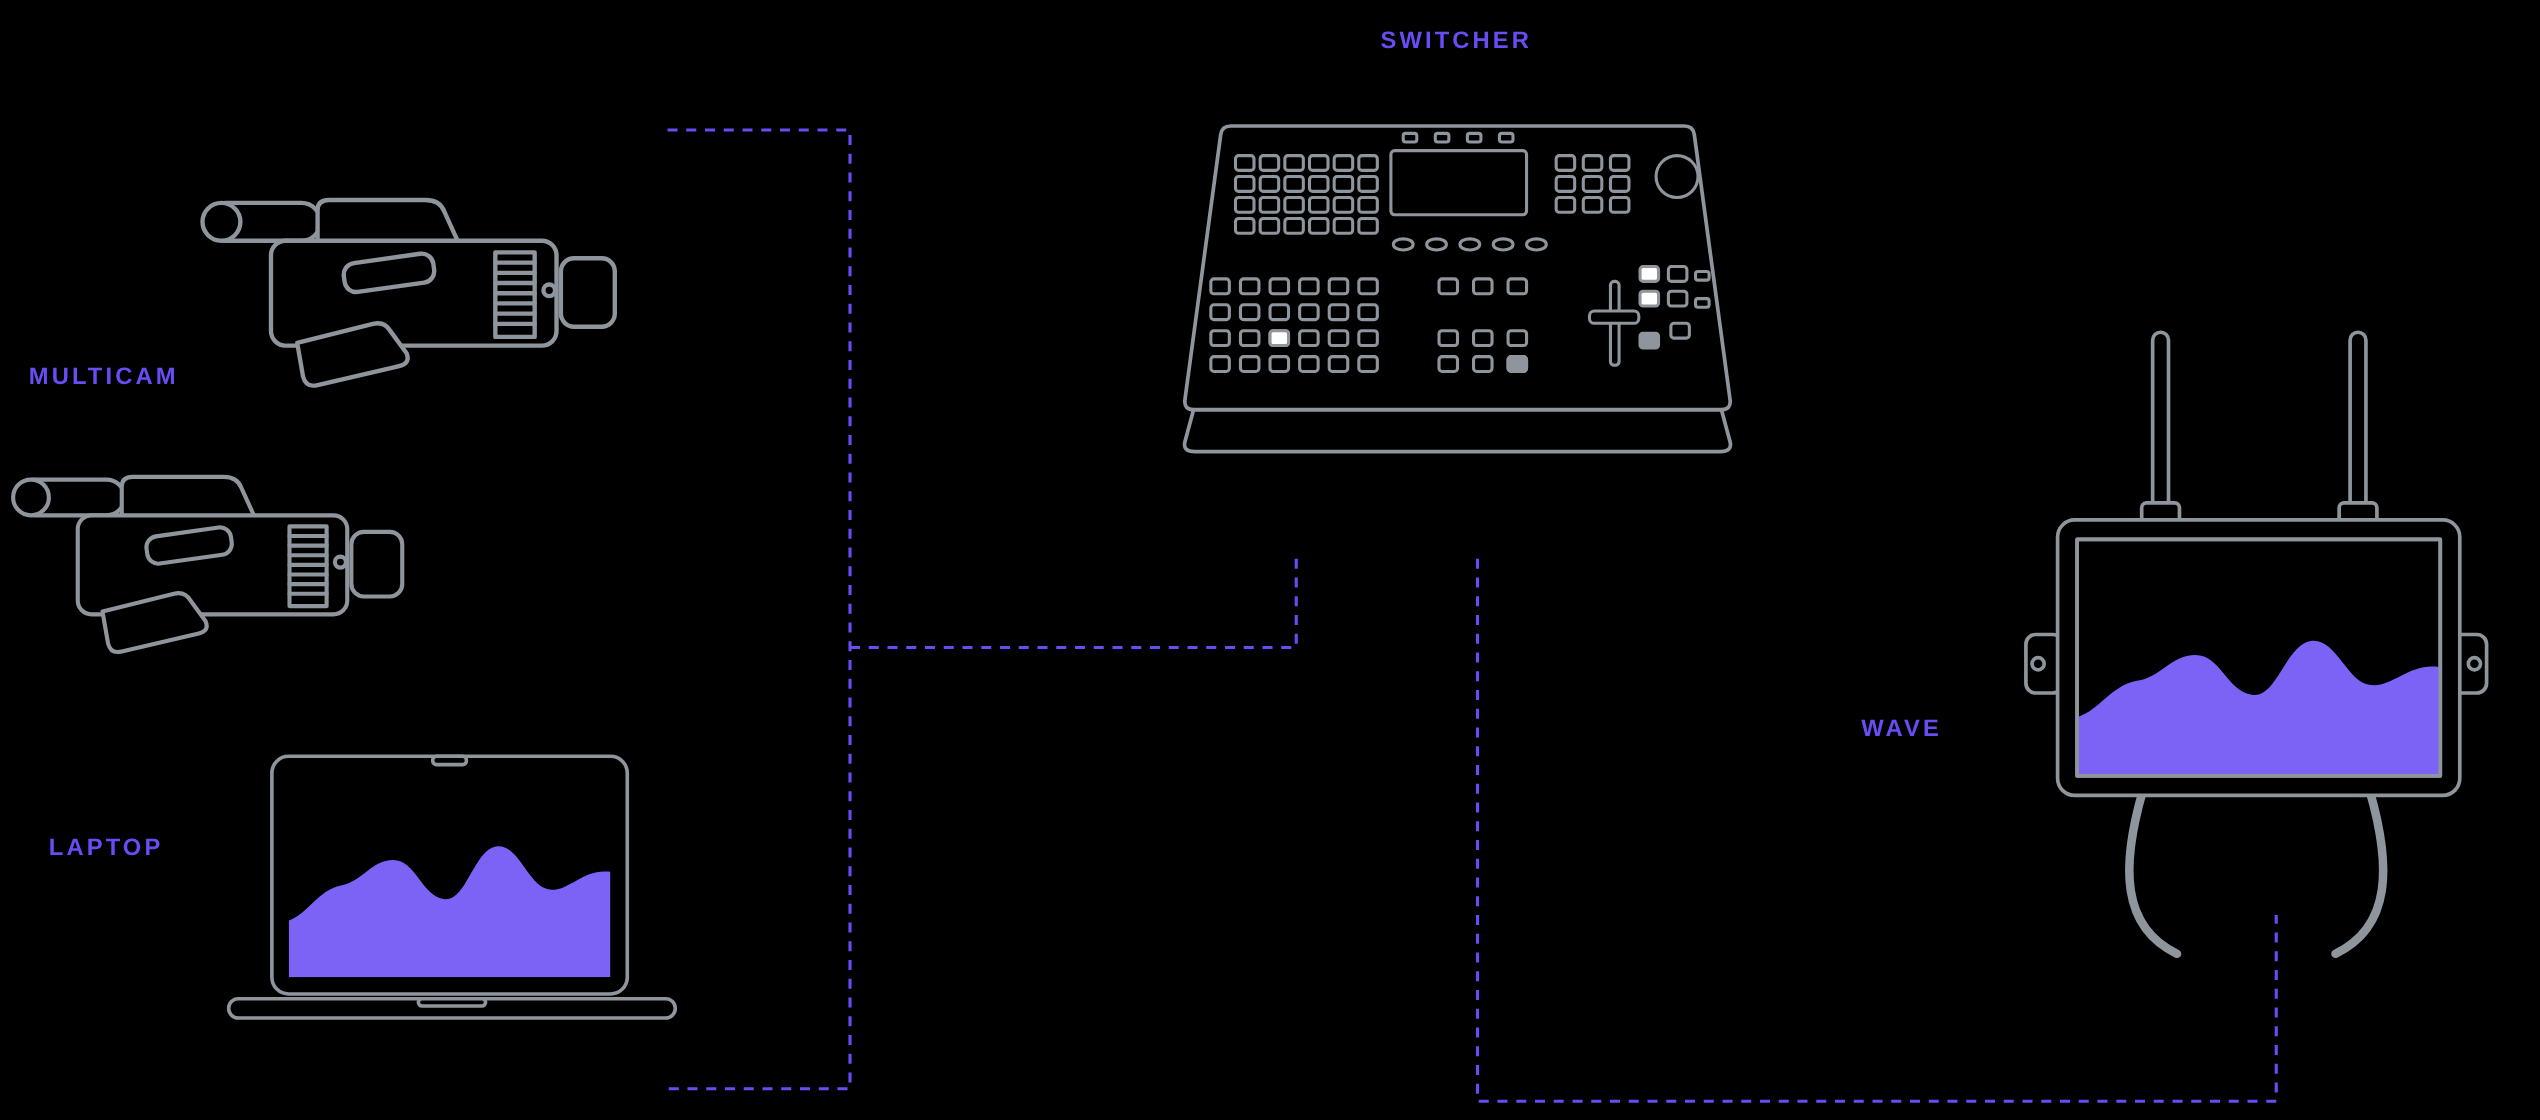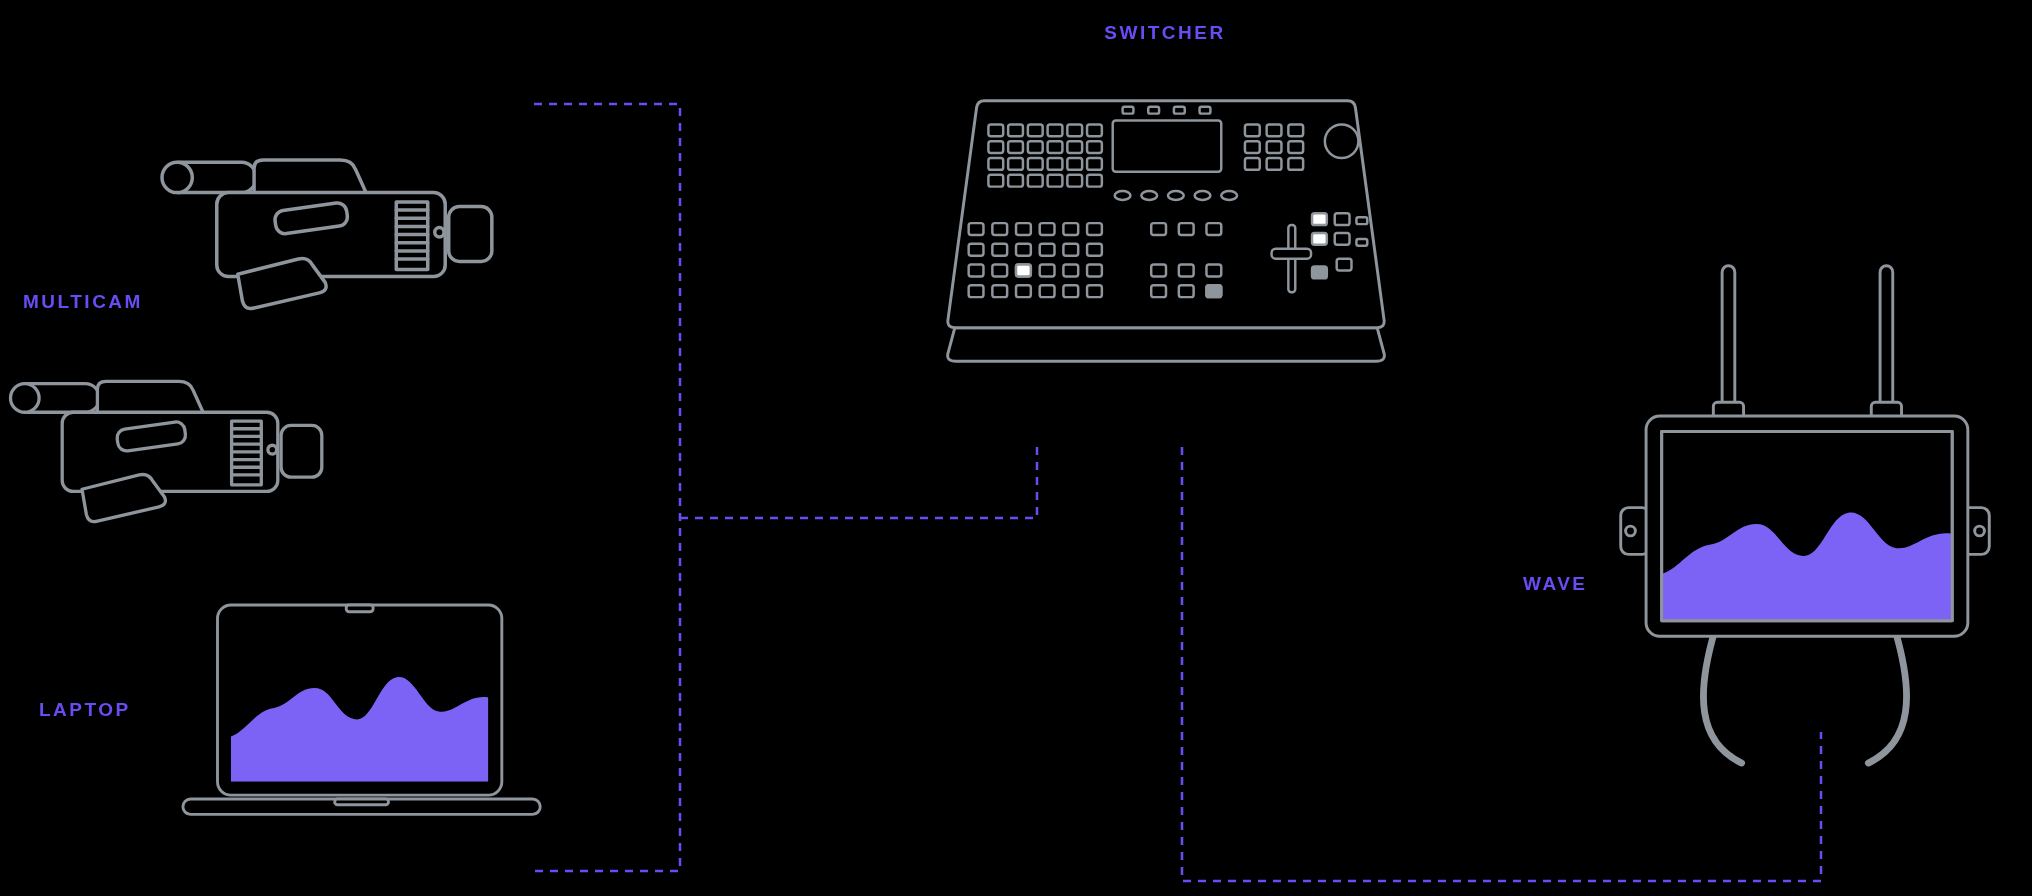--- a/index.html
+++ b/index.html
@@ -54,22 +54,22 @@
   <svg class="connectors" width="2032" height="896" viewBox="0 0 2032 896">
     <g style="fill:none;stroke:var(--accent,#6A4BF4);stroke-width:2.5;stroke-dasharray:8 7">
       <path d="M534 104 H680 V871 H534"></path>
       <path d="M680 518 H1037 V447"></path>
       <path d="M1182 447 V881 H1821 V732"></path>
     </g>
   </svg>
 
   <div class="label center" style="left:1080px;top:22px;width:170px">SWITCHER</div>
   <div class="label" style="left:23px;top:291px">MULTICAM</div>
-  <div class="label" style="left:39px;top:699px">LAPTOP</div>
-  <div class="label" style="left:1523px;top:573px">WAVE</div>
+  <div class="label" style="left:39px;top:668px">LAPTOP</div>
+  <div class="label" style="left:1489px;top:573px">WAVE</div>
 
   <svg class="abs" style="left:156px;top:146px" width="350" height="169" viewBox="0 0 300 145">
     <use href="#camcorder"></use>
   </svg>
 
   <svg class="abs" style="left:5px;top:368px" width="330" height="160" viewBox="0 0 300 145">
     <use href="#camcorder"></use>
   </svg>
 
   <svg class="abs" style="left:181px;top:601px" width="365" height="226" viewBox="0 0 380 235">

